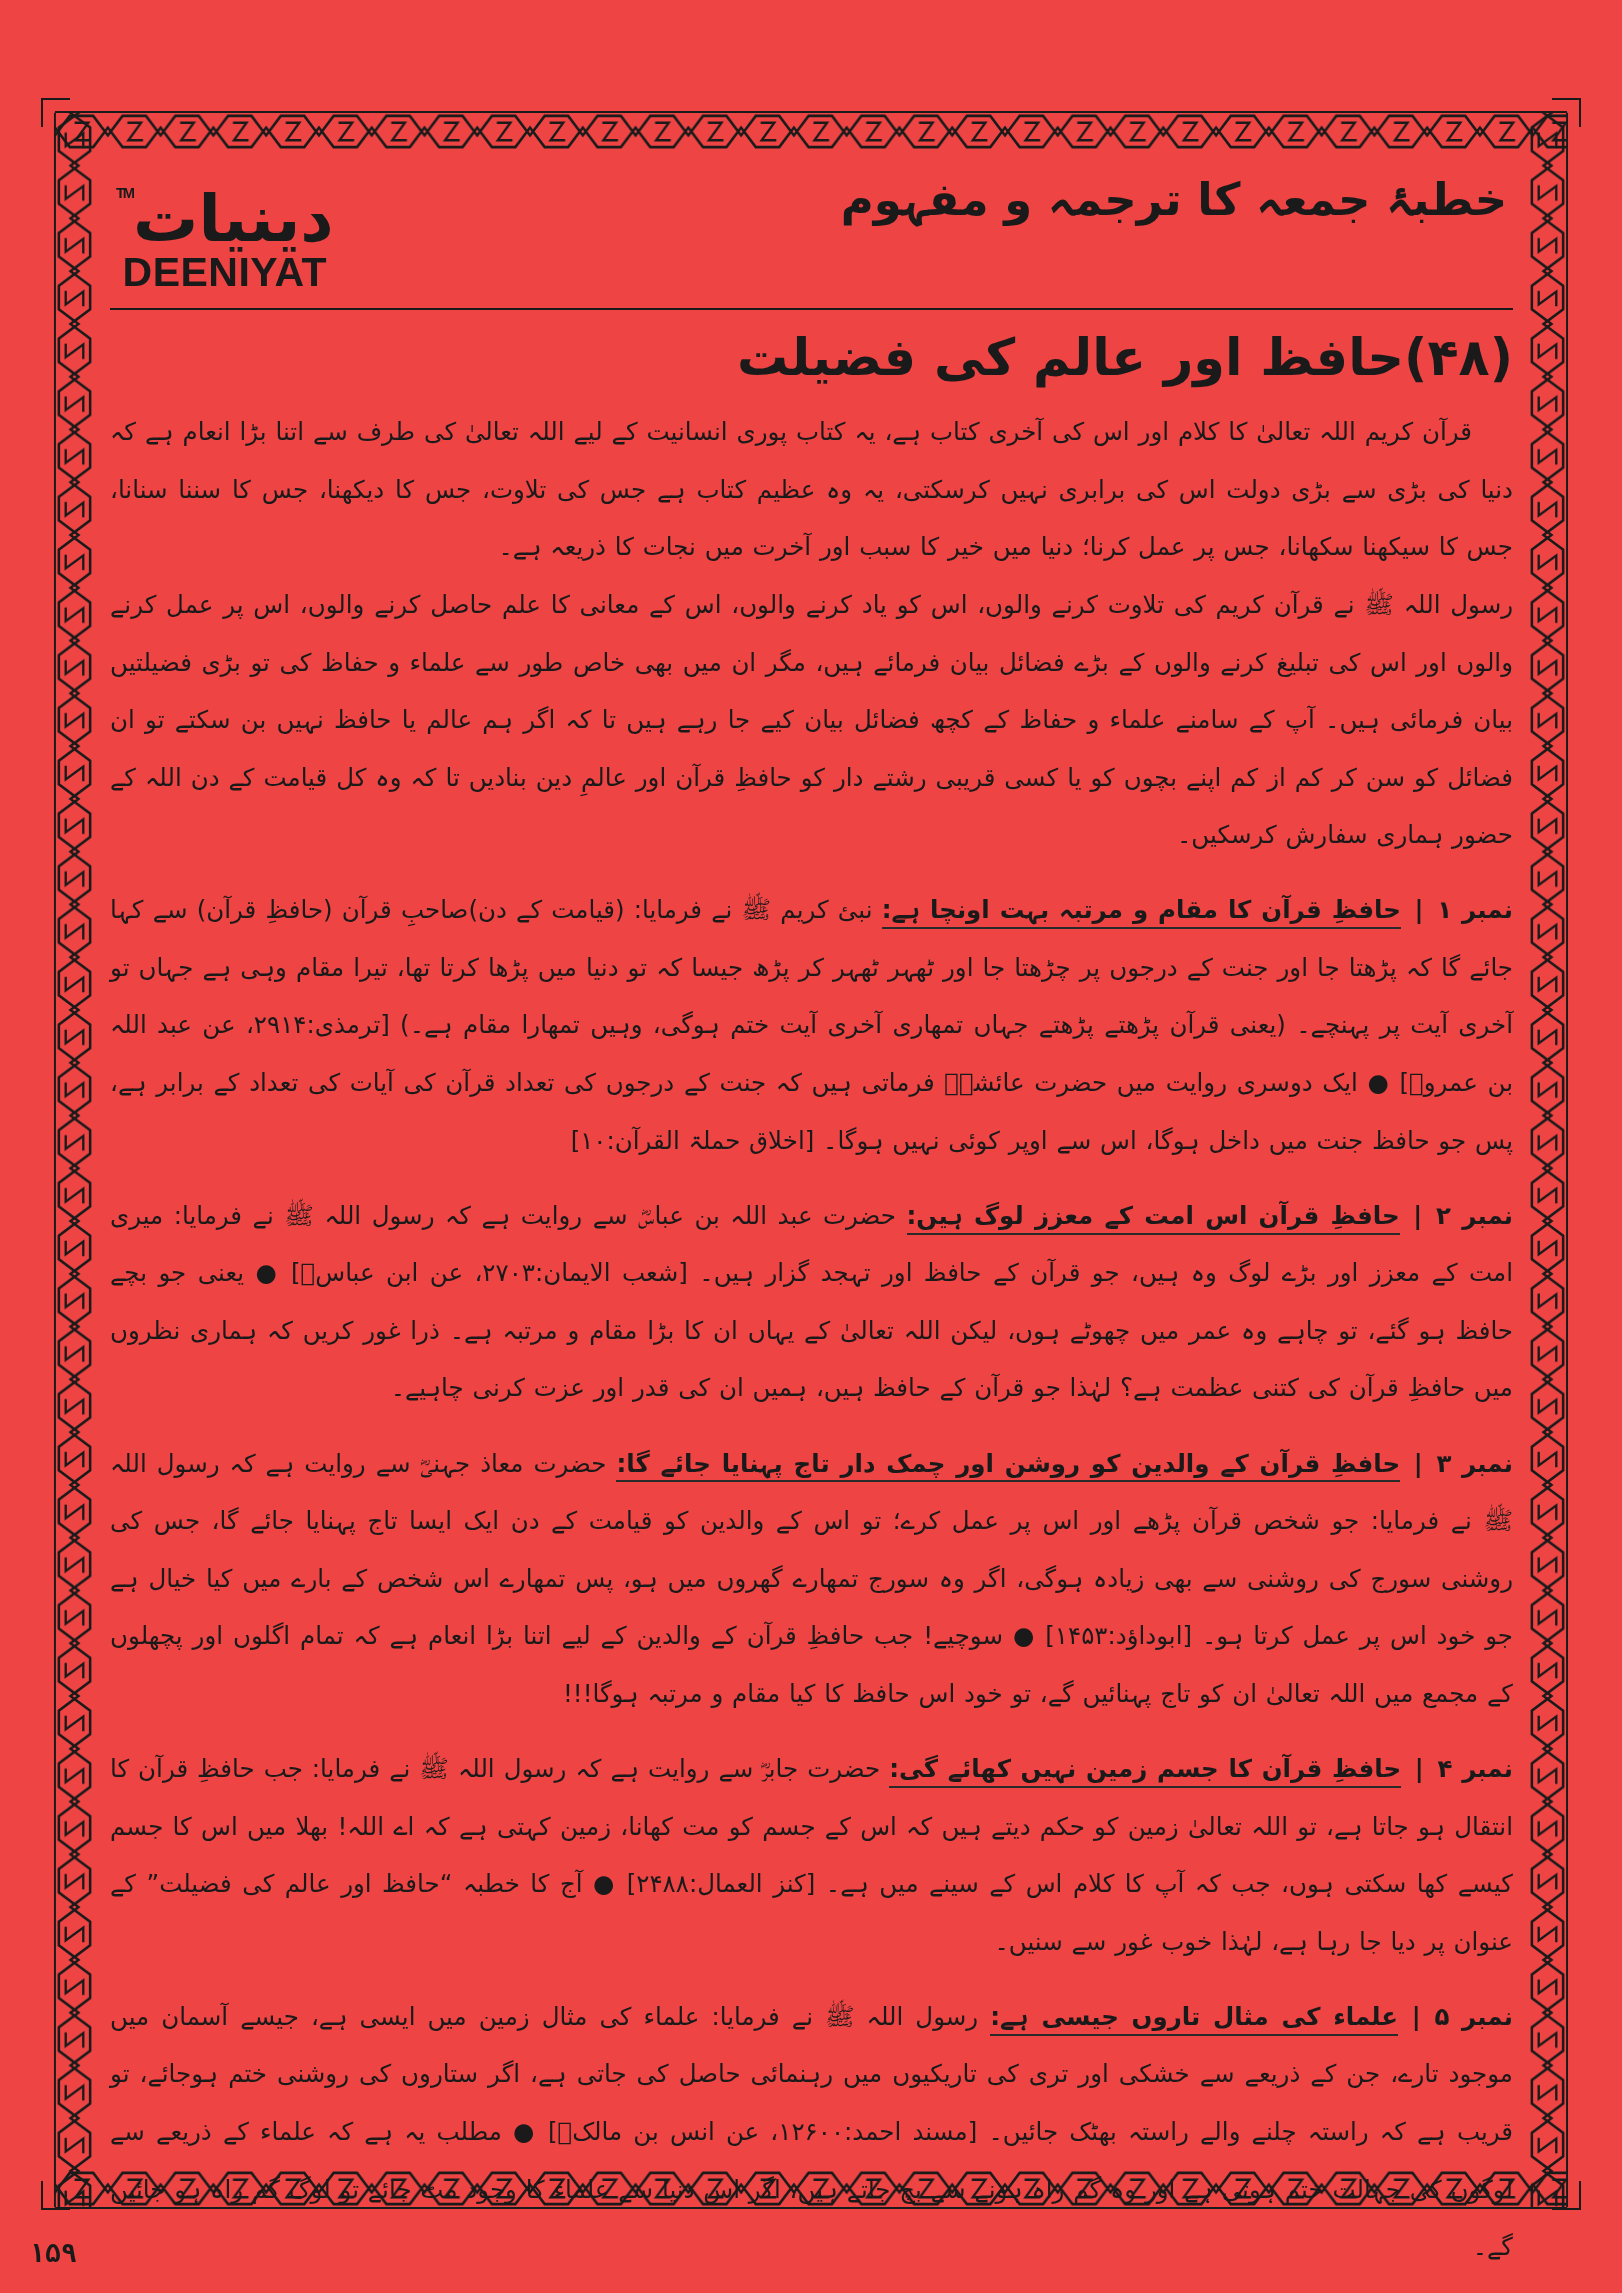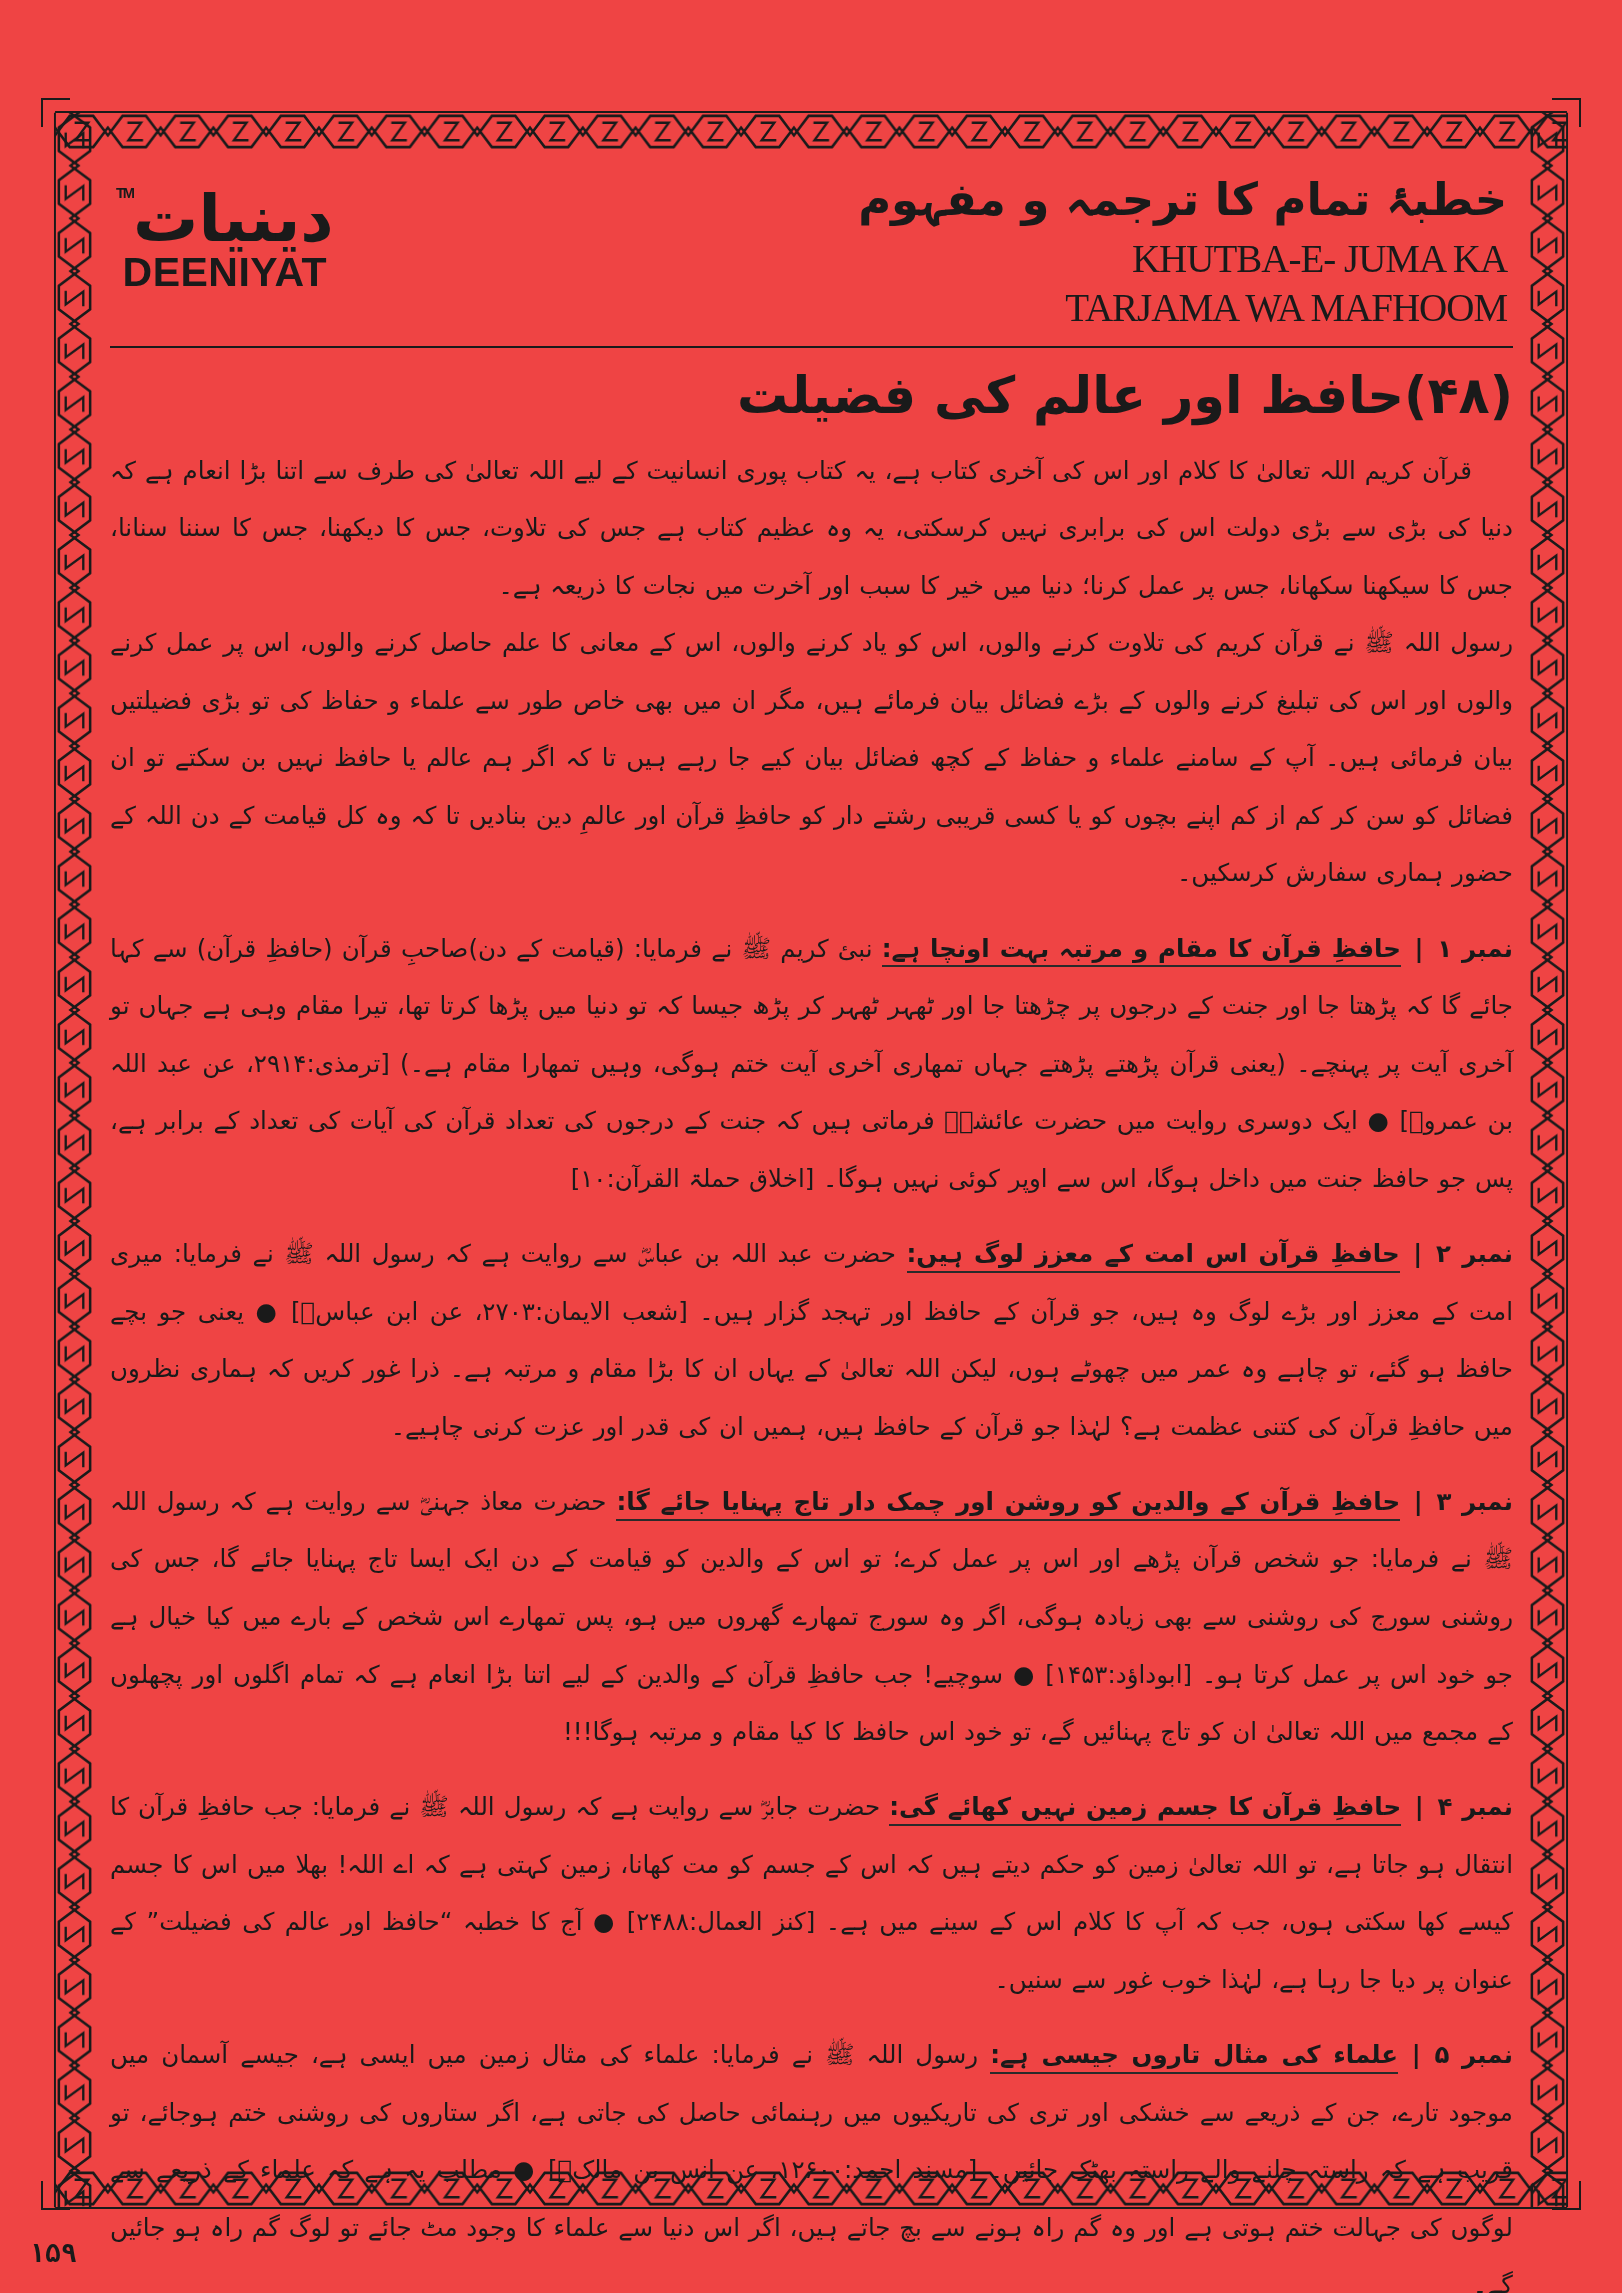--- a/index.html
+++ b/index.html
@@ -145,25 +145,21 @@
   <div class="corner corner-br"></div>
 
   <div class="content">
 
     <div class="header-row">
       <div class="logo-block">
         <div class="logo-urdu"><span>دینیات</span><sup class="logo-tm">TM</sup></div>
         <div class="logo-wordmark">DEENIYAT</div>
       </div>
       <div class="titles-block">
-        <div class="title-urdu">خطبۂ تمام کا ترجمہ و مفہوم</div>
-        <div class="title-english">
-          <div>KHUTBA-E- JUMA KA</div>
-          <div>TARJAMA WA MAFHOOM</div>
-        </div>
+        <div class="title-urdu">خطبۂ جمعہ کا ترجمہ و مفہوم</div>
       </div>
     </div>
 
     <hr class="header-rule">
 
     <div class="main-title">(۴۸)حافظ اور عالم کی فضیلت</div>
 
     <p class="urdu-para indent">قرآن کریم اللہ تعالیٰ کا کلام اور اس کی آخری کتاب ہے، یہ کتاب پوری انسانیت کے لیے اللہ تعالیٰ کی طرف سے اتنا بڑا انعام ہے کہ دنیا کی بڑی سے بڑی دولت اس کی برابری نہیں کرسکتی، یہ وہ عظیم کتاب ہے جس کی تلاوت، جس کا دیکھنا، جس کا سننا سنانا، جس کا سیکھنا سکھانا، جس پر عمل کرنا؛ دنیا میں خیر کا سبب اور آخرت میں نجات کا ذریعہ ہے۔</p>
     <p class="urdu-para">رسول اللہ ﷺ نے قرآن کریم کی تلاوت کرنے والوں، اس کو یاد کرنے والوں، اس کے معانی کا علم حاصل کرنے والوں، اس پر عمل کرنے والوں اور اس کی تبلیغ کرنے والوں کے بڑے فضائل بیان فرمائے ہیں، مگر ان میں بھی خاص طور سے علماء و حفاظ کی تو بڑی فضیلتیں بیان فرمائی ہیں۔ آپ کے سامنے علماء و حفاظ کے کچھ فضائل بیان کیے جا رہے ہیں تا کہ اگر ہم عالم یا حافظ نہیں بن سکتے تو ان فضائل کو سن کر کم از کم اپنے بچوں کو یا کسی قریبی رشتے دار کو حافظِ قرآن اور عالمِ دین بنادیں تا کہ وہ کل قیامت کے دن اللہ کے حضور ہماری سفارش کرسکیں۔</p>
 

